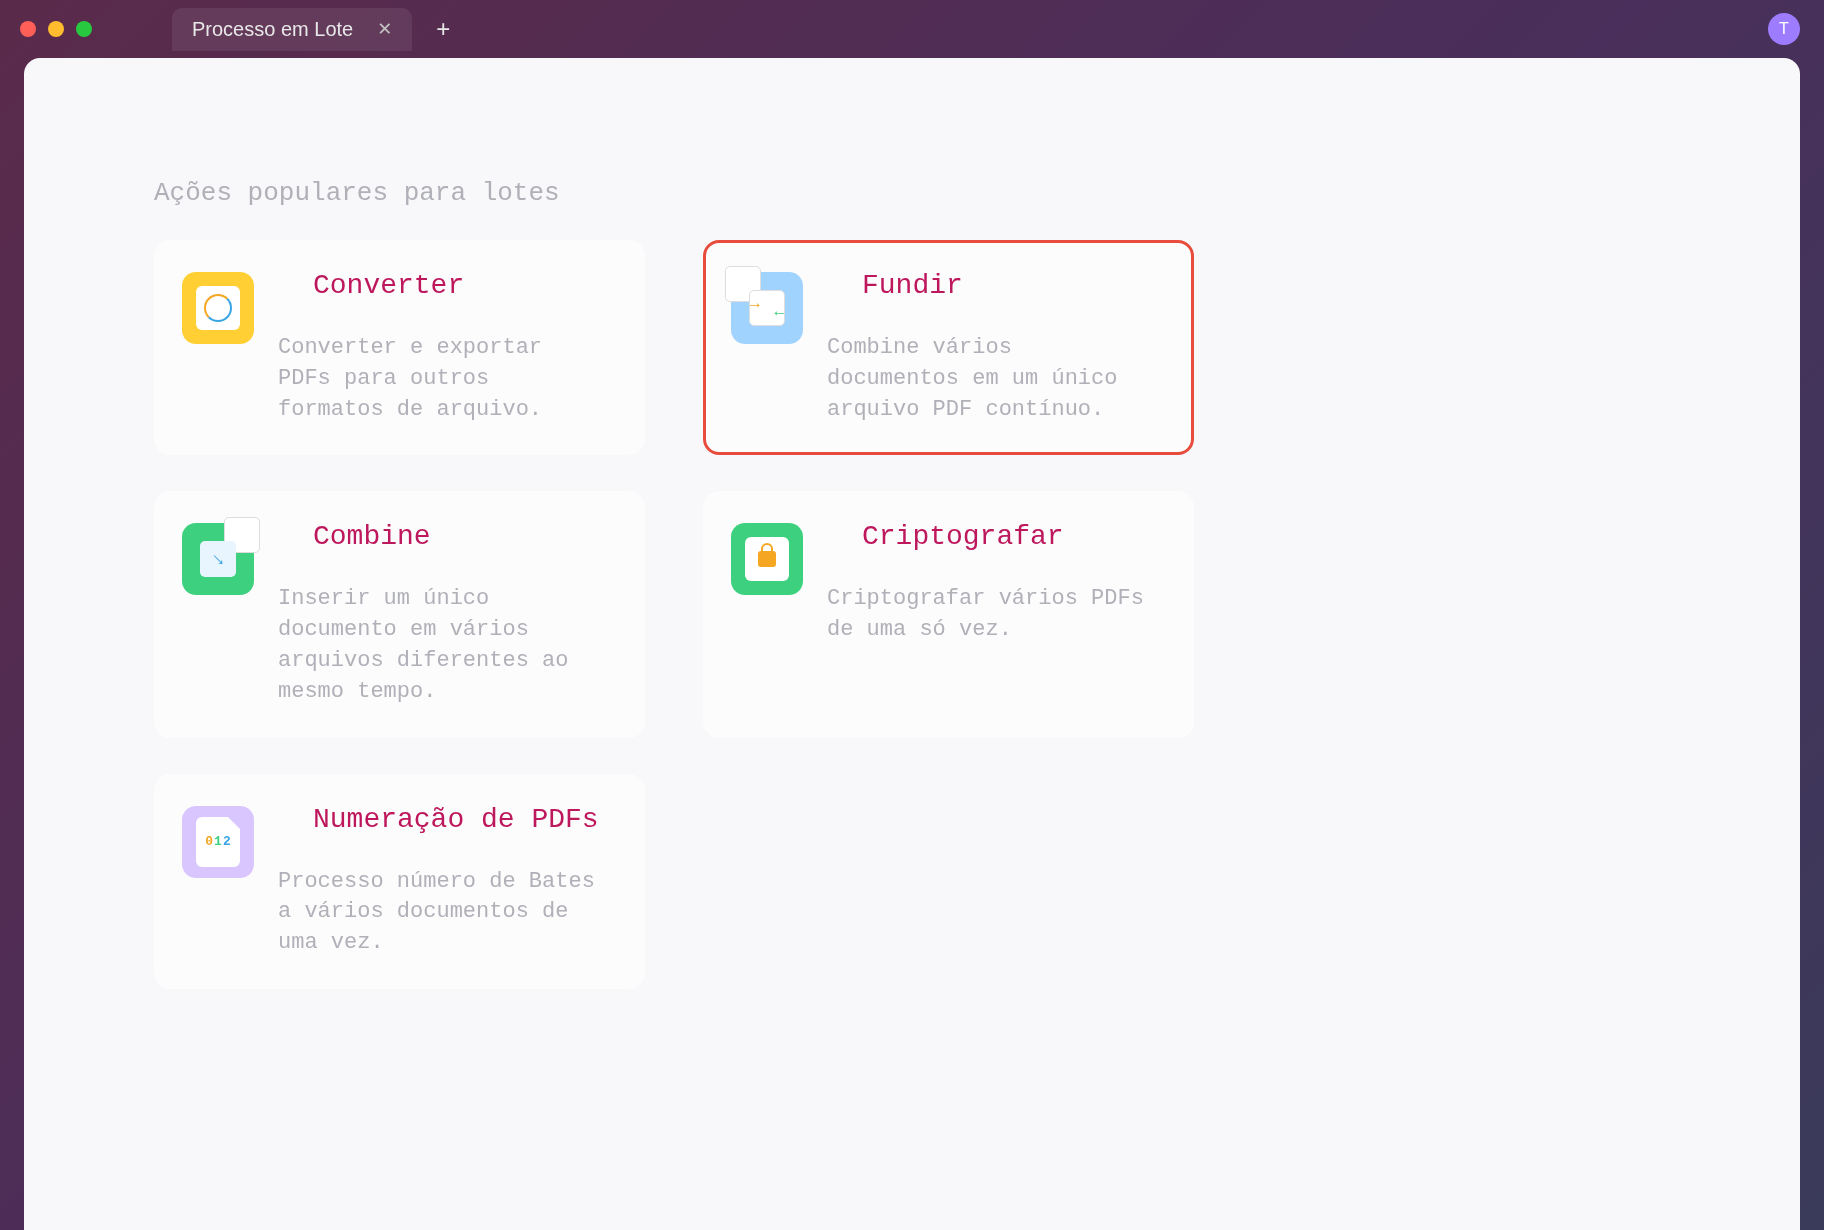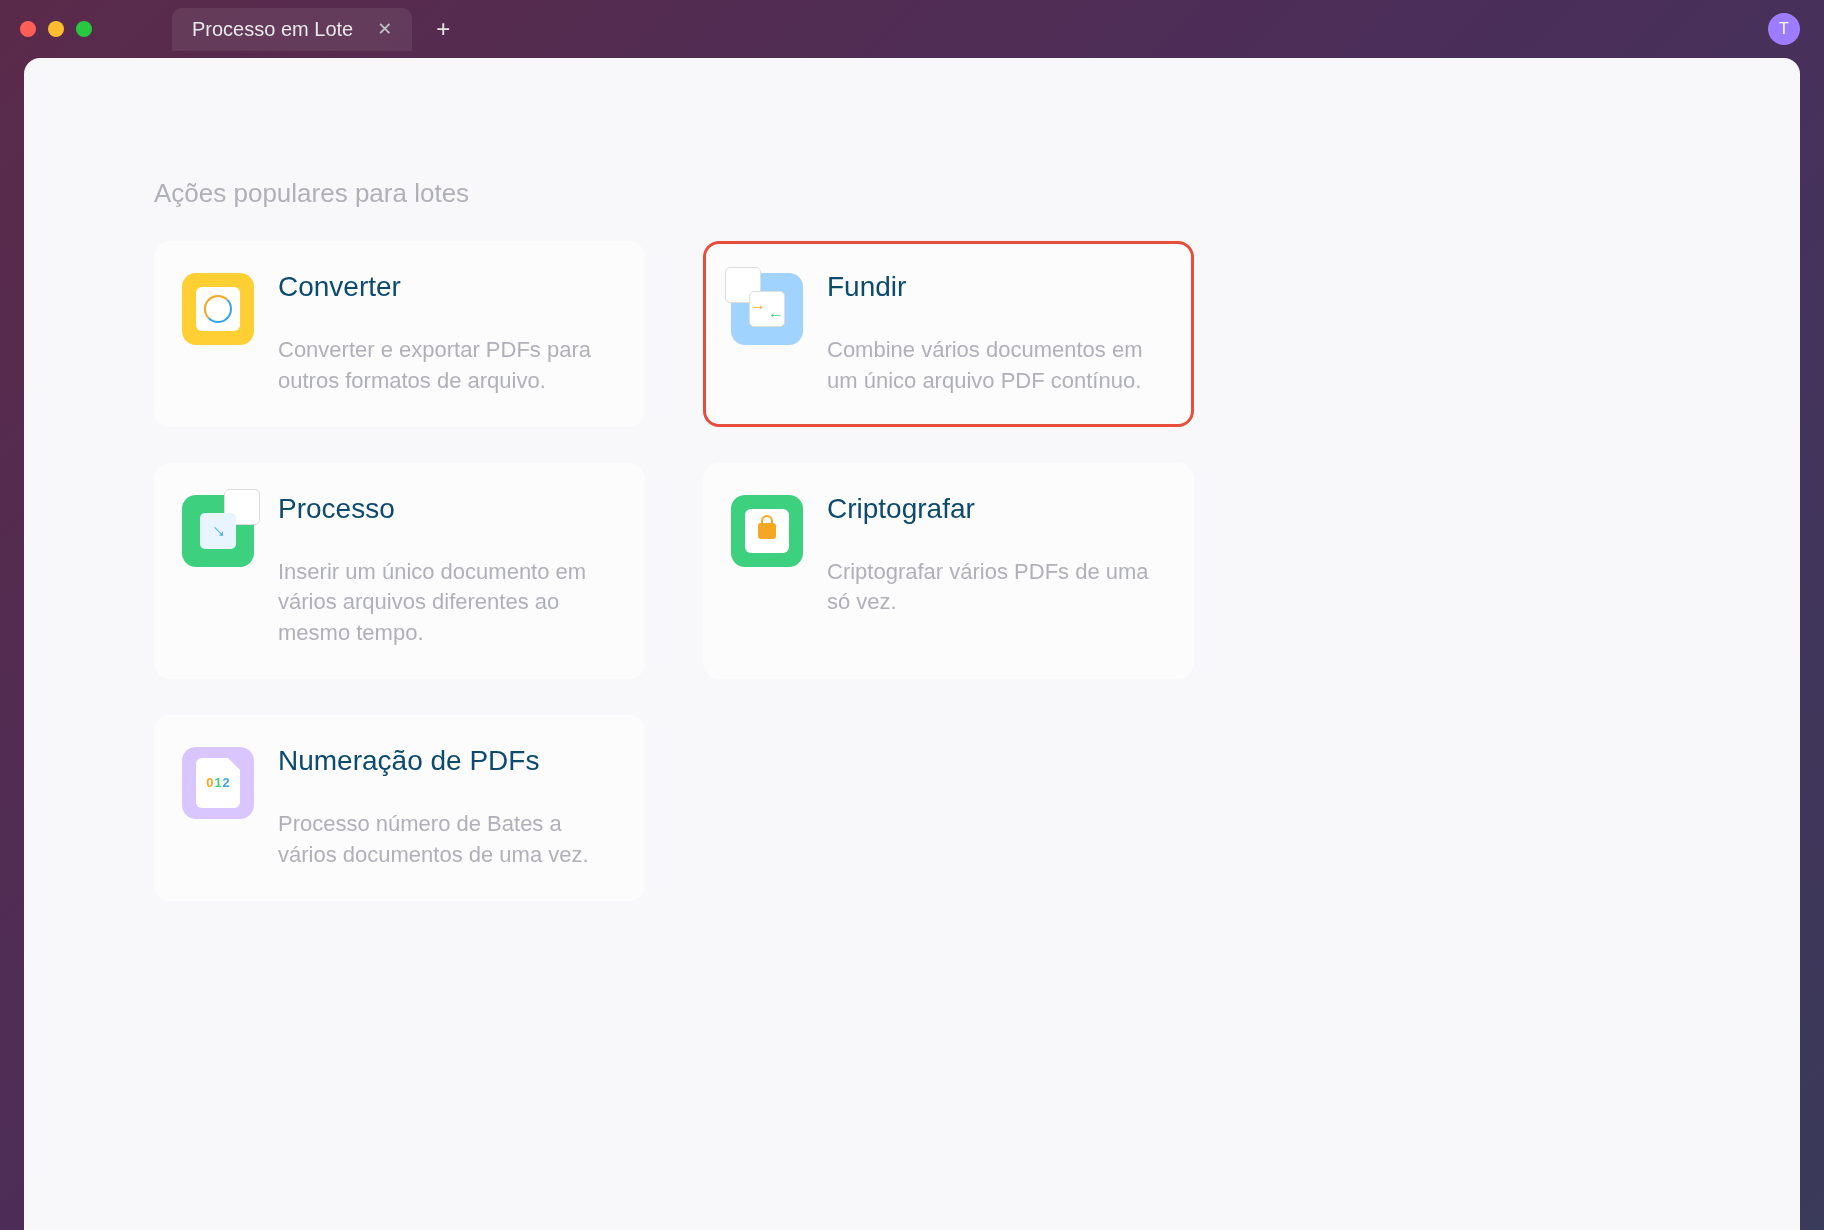--- a/index.html
+++ b/index.html
@@ -94,20 +94,21 @@
       font-weight: 500;
     }
     
     .content-area {
       flex: 1;
       background: #f8f8fa;
       border-radius: 16px 16px 0 0;
       margin: 0 24px;
       padding: 120px 130px 40px 130px;
       overflow: hidden;
+      font-family: Liberation Mono, monospace;
     }
     
     .section-title {
       color: #b0b0b8;
       font-size: 26px;
       font-weight: 500;
       margin-bottom: 32px;
     }
     
     .cards-grid {
@@ -147,24 +148,25 @@
     .card-icon.yellow { background: #ffcf33; }
     .card-icon.blue { background: #a1d3ff; }
     .card-icon.green { background: #3dd17f; }
     .card-icon.purple { background: #d9c6ff; }
     
     .card-content {
       flex: 1;
     }
     
     .card-title {
-      color: #0c4a6e;
+      color: #be185d;
       font-size: 28px;
       font-weight: 500;
       margin-bottom: 10px;
+      margin-left: 35px;
     }
     
     .card-description {
       color: #b0b0b8;
       font-size: 22px;
       line-height: 1.4;
       font-weight: 400;
       margin-top: 32px;
     }
     
@@ -371,21 +373,21 @@
       </div>
 
       <div class="card">
         <div class="card-icon green insert-icon">
           <div class="doc-back"></div>
           <div class="doc-front">
               <div class="arrow">↓</div>
             </div>
         </div>
         <div class="card-content">
-          <div class="card-title">Processo</div>
+          <div class="card-title">Combine</div>
           <div class="card-description">Inserir um único documento em vários arquivos diferentes ao mesmo tempo.</div>
         </div>
       </div>
 
       <div class="card">
         <div class="card-icon green encrypt-icon">
           <div class="icon-doc">
               <div class="lock"></div>
             </div>
         </div>

